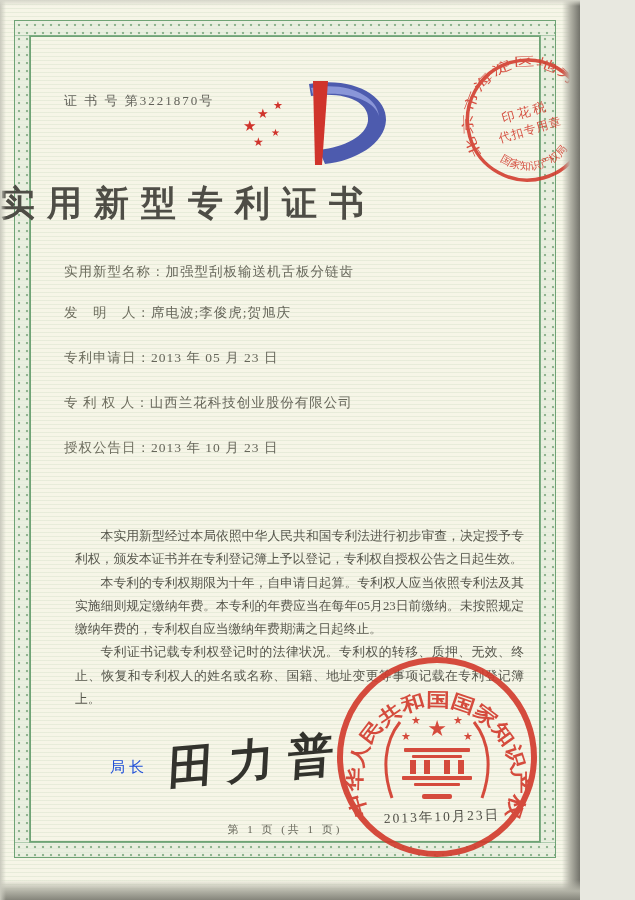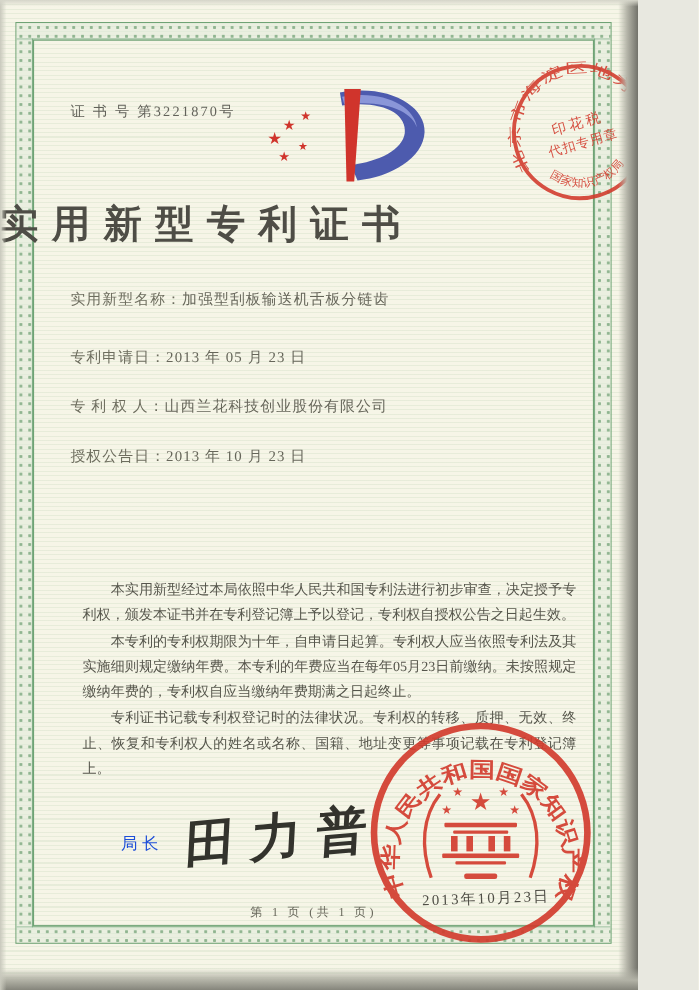--- a/index.html
+++ b/index.html
@@ -33,21 +33,21 @@
 
   .cert-no{position:absolute;left:64px;top:92px;font-size:13px;color:#62625a;letter-spacing:2px;z-index:5;}
 
   .logo{position:absolute;left:235px;top:76px;z-index:4;}
 
   .title{position:absolute;left:0;right:10px;top:180px;text-align:left;
      font-size:35px;font-weight:bold;letter-spacing:12px;color:#4e4d46;z-index:5;}
 
   .fields{position:absolute;left:64px;top:260px;right:60px;z-index:5;}
   .field-row{font-size:13.5px;line-height:23px;margin-bottom:22px;color:#6d6d5e;letter-spacing:1px;}
-  .field-row:first-child{margin-bottom:30px;}
+  .field-row:first-child{margin-bottom:18px;}
   .field-label{color:#6d6d5e;}
   .field-value{color:#66665a;}
 
   .body-text{position:absolute;left:62px;right:56px;top:525px;z-index:5;
      font-size:12.8px;line-height:1.82;color:#56564c;text-align:justify;margin-left:13px;}
   .body-text p{margin:0;text-indent:2em;}
 
   .signature{position:absolute;left:110px;top:758px;z-index:6;}
   .sig-label{font-size:15px;color:#1d4ed8;letter-spacing:4px;}
   .sig-name{position:absolute;left:58px;top:-28px;font-size:46px;color:#33332d;
@@ -87,20 +87,23 @@
       <text x="18" y="70" font-size="12" fill="#d0342c">★</text>
       <text x="36" y="60" font-size="10" fill="#d0342c">★</text>
     </svg>
   </div>
 
   <div class="title">实用新型专利证书</div>
 
   <div class="fields">
     <div class="field-row">
       <span class="field-label">实用新型名称：</span><span class="field-value">加强型刮板输送机舌板分链齿</span>
+    </div>
+    <div class="field-row">
+      <span class="field-label">发　明　人：</span><span class="field-value">席电波;李俊虎;贺旭庆</span>
     </div>
     <div class="field-row">
       <span class="field-label">专利申请日：</span><span class="field-value">2013 年 05 月 23 日</span>
     </div>
     <div class="field-row">
       <span class="field-label">专 利 权 人：</span><span class="field-value">山西兰花科技创业股份有限公司</span>
     </div>
     <div class="field-row">
       <span class="field-label">授权公告日：</span><span class="field-value">2013 年 10 月 23 日</span>
     </div>

